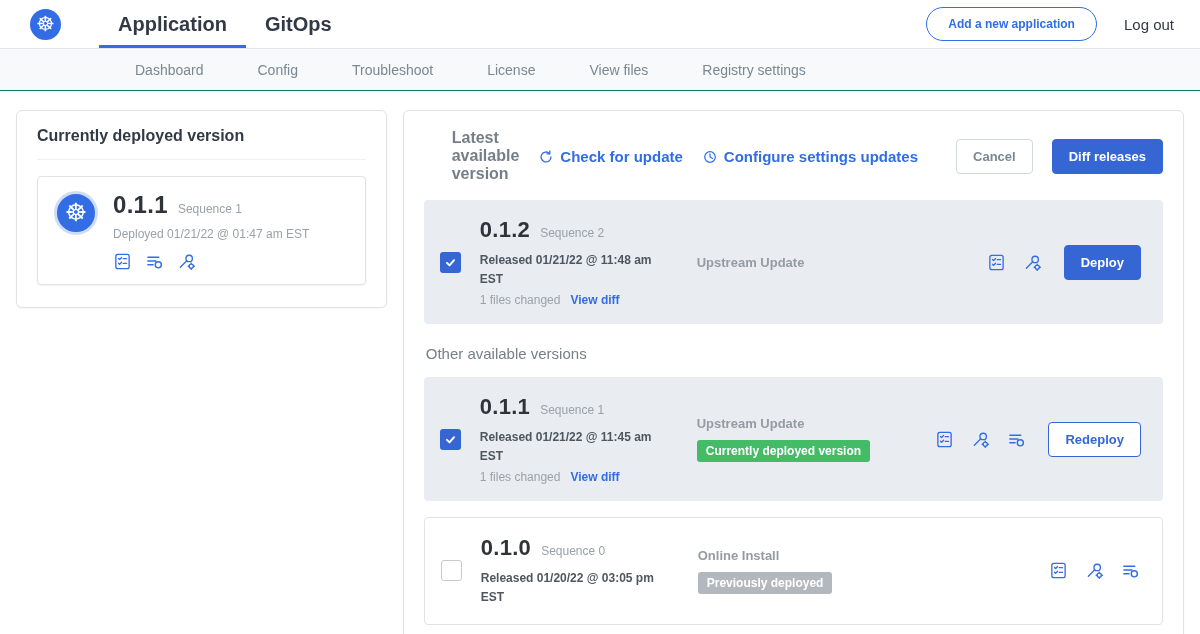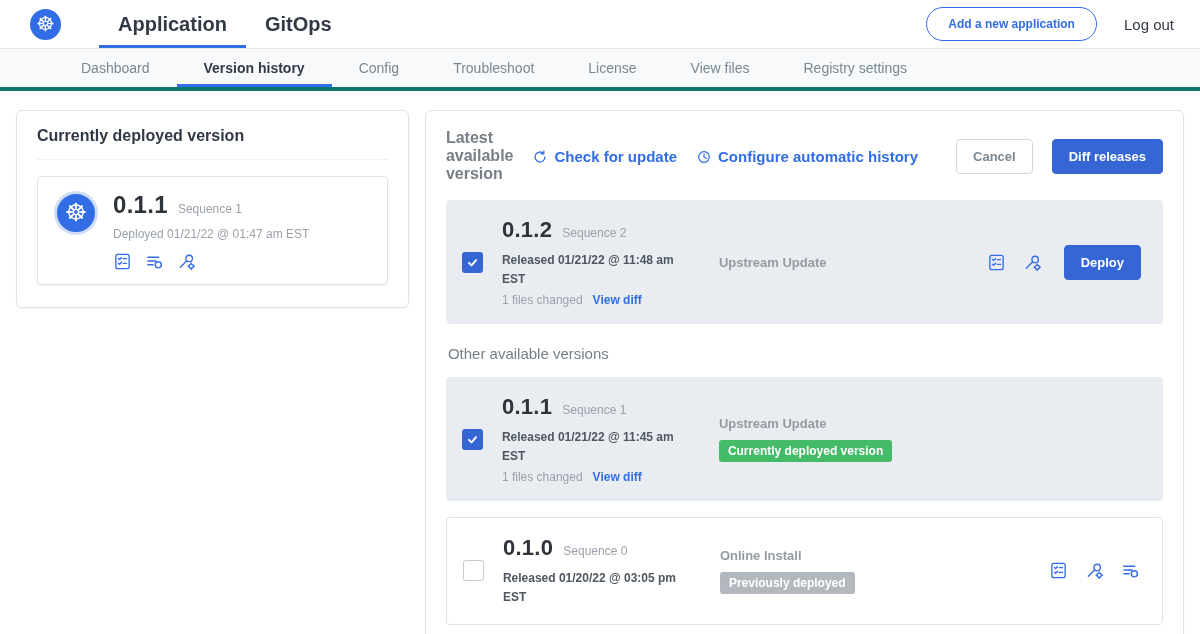--- a/index.html
+++ b/index.html
@@ -17,21 +17,21 @@
   .logo { width: 31px; height: 31px; flex: none; border-radius: 50%; background: #326de6; color: #fff; display: flex; align-items: center; justify-content: center; font-size: 21px; }
   .wheel { line-height: 1; transform: translateY(-1px); }
   .topnav { display: flex; height: 100%; margin-left: 38px; }
   .topnav-item { display: flex; align-items: center; padding: 0 19px; font-size: 20px; font-weight: 700; color: #323946; cursor: pointer; }
   .topnav-item.active { box-shadow: inset 0 -3px 0 #326de6; }
   .spacer { flex: 1; }
   .pill-btn { border: 1px solid #326de6; color: #326de6; background: #fff; font-weight: 700; font-size: 12px; padding: 9px 21px; border-radius: 20px; cursor: pointer; font-family: inherit; }
   .logout { margin-left: 27px; font-size: 15px; color: #323946; cursor: pointer; white-space: nowrap; }
 
   
-  .subnav { display: flex; height: 42px; background: #f7f9fa; border-bottom: 4px solid #0f766e; padding-left: 54px; }
+  .subnav { display: flex; height: 42px; background: #f7f9fa; border-bottom: 1px solid #0f766e; padding-left: 108px; }
   .subnav-item { display: flex; align-items: center; padding: 0 27px; font-size: 14px; color: #7a8893; cursor: pointer; white-space: nowrap; }
   .subnav-item.active { color: #323946; font-weight: 700; box-shadow: inset 0 -3px 0 #326de6; }
 
   
   .main { display: flex; align-items: flex-start; gap: 16px; padding: 19px 16px 24px; }
   .card { background: #fff; border: 1px solid #dfe3e6; border-radius: 6px; box-shadow: 0 1px 2px rgba(0,0,0,.04); }
 
   
   .left-card { width: 402px; padding: 16px 20px 22px; }
   .panel-title { margin: 0; font-size: 16px; font-weight: 700; color: #323946; }
@@ -42,21 +42,21 @@
   .ver-num { font-size: 24px; font-weight: 700; color: #2f343b; letter-spacing: .3px; }
   .seq { font-size: 12px; color: #9aa1a9; }
   .deployed-at { font-size: 12px; color: #9aa1a9; margin-top: 8px; }
   .icon-row { display: flex; gap: 13px; margin-top: 11px; }
   .icn { width: 19px; height: 19px; color: #326de6; cursor: pointer; flex: none; }
   .icn.sm { width: 16px; height: 16px; cursor: inherit; }
 
   
   .right-card { flex: 1; padding: 18px 20px 20px; }
   .vh-header { display: flex; align-items: center; gap: 19px; margin-bottom: 17px; }
-  .panel-title.gray { color: #767f88; }
+  .panel-title.gray { color: #767f88; margin-left: 28px; }
   .link { display: flex; align-items: flex-end; gap: 6px; color: #326de6; font-size: 15px; font-weight: 700; cursor: pointer; text-decoration: none; white-space: nowrap; }
   .btn { font-family: inherit; font-size: 13px; font-weight: 700; padding: 9px 16px; border-radius: 4px; cursor: pointer; white-space: nowrap; }
   .btn.ghost { background: #fff; border: 1px solid #d3d8dc; color: #7a8893; }
   .btn.primary { background: #3566d4; border: 1px solid #3566d4; color: #fff; }
   .btn.outline { background: #fff; border: 1px solid #3566d4; color: #3566d4; }
 
   .vrow { display: flex; align-items: center; gap: 19px; padding: 17px 16px; border-radius: 4px; }
   .vrow.highlight { background: #e9edf1; }
   .vrow.plain { border: 1px solid #dfe3e6; background: #fff; }
   .vrow + .vrow { margin-top: 16px; }
@@ -140,21 +140,20 @@
     <div class="topnav-item active">Application</div>
     <div class="topnav-item">GitOps</div>
   </nav>
   <div class="spacer"></div>
   <button class="pill-btn">Add a new application</button>
   <div class="logout">Log out</div>
 </header>
 
 <nav class="subnav">
   <div class="subnav-item">Dashboard</div>
-  <div class="subnav-item active">Version history</div>
   <div class="subnav-item">Config</div>
   <div class="subnav-item">Troubleshoot</div>
   <div class="subnav-item">License</div>
   <div class="subnav-item">View files</div>
   <div class="subnav-item">Registry settings</div>
 </nav>
 
 <main class="main">
 
   <section class="card left-card">
@@ -191,21 +190,21 @@
       <a class="link">
         <svg class="icn sm">
             <use href="#i-refresh"></use>
           </svg>
         <span>Check for update</span>
       </a>
       <a class="link">
         <svg class="icn sm">
             <use href="#i-clock"></use>
           </svg>
-        <span>Configure automatic history</span>
+        <span>Configure settings updates</span>
       </a>
       <div class="spacer"></div>
       <button class="btn ghost">Cancel</button>
       <button class="btn primary">Diff releases</button>
     </div>
 
     <div class="vrow highlight">
       <div class="checkbox checked">
         <svg class="check" viewBox="0 0 20 20">
             <polyline points="4.5,10.5 8.5,14.5 15.5,6.5"></polyline>
@@ -251,20 +250,32 @@
         </div>
         <div class="released">Released 01/21/22 @ 11:45 am EST</div>
         <div class="files-line">
           <span class="files">1 files changed</span>
           <a class="view-diff">View diff</a>
         </div>
       </div>
       <div class="scol">
         <div class="source">Upstream Update</div>
         <span class="badge green">Currently deployed version</span>
+      </div>
+      <div class="acol">
+        <svg class="icn">
+            <use href="#i-preflight"></use>
+          </svg>
+        <svg class="icn">
+            <use href="#i-config"></use>
+          </svg>
+        <svg class="icn">
+            <use href="#i-logs"></use>
+          </svg>
+        <button class="btn outline">Redeploy</button>
       </div>
     </div>
 
     <div class="vrow plain">
       <div class="checkbox unchecked"></div>
       <div class="vcol">
         <div class="ver-line">
           <span class="ver-num big">0.1.0</span>
           <span class="seq">Sequence 0</span>
         </div>

